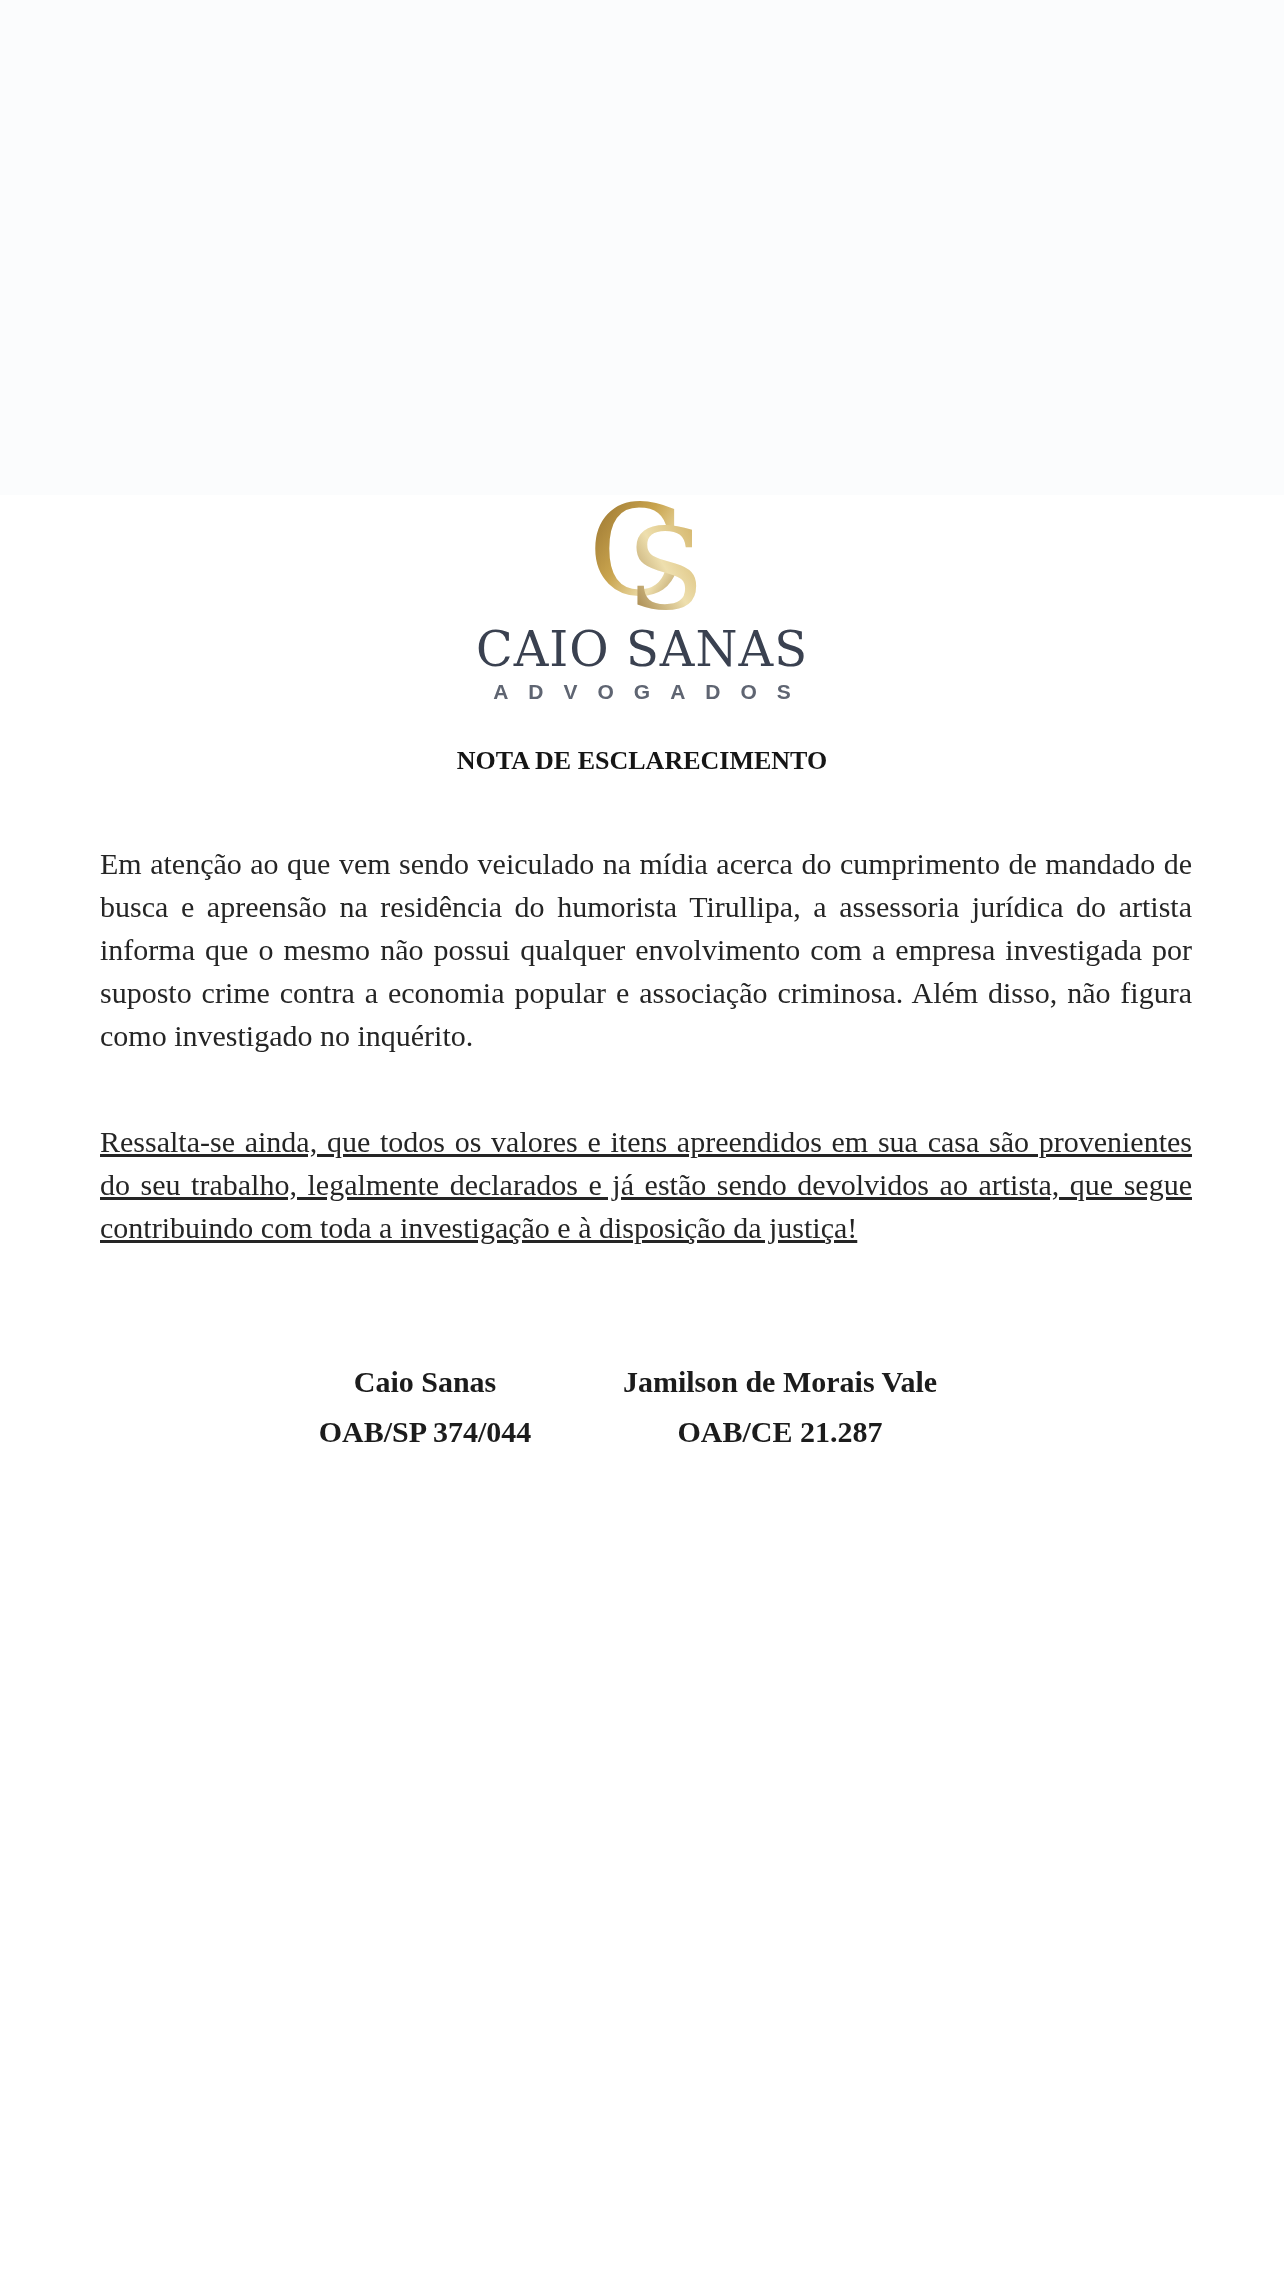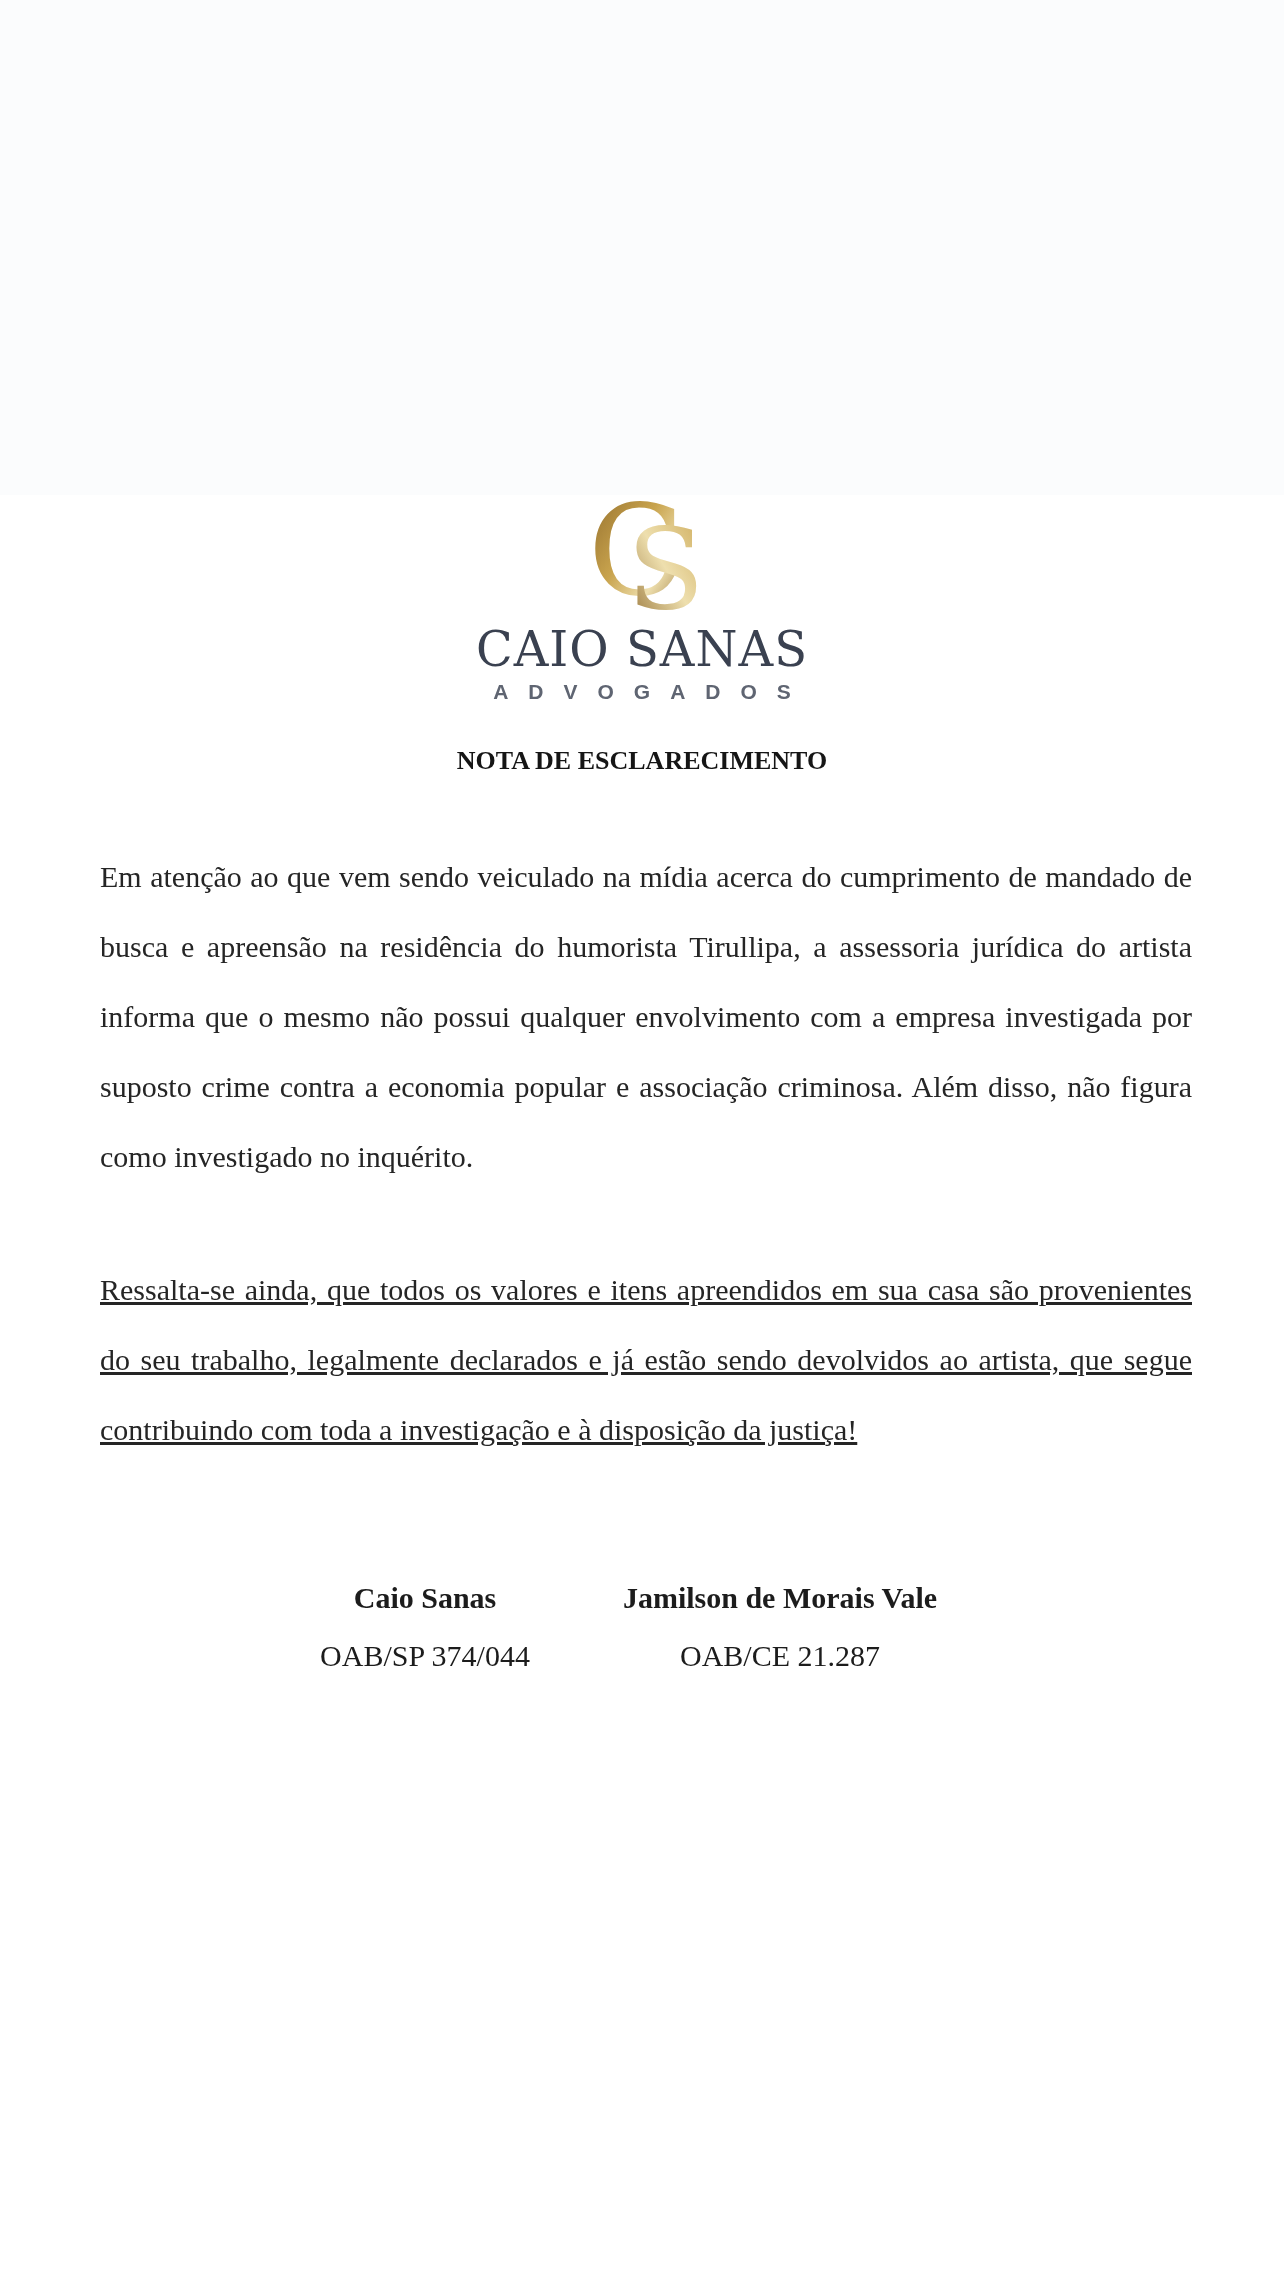--- a/index.html
+++ b/index.html
@@ -43,35 +43,35 @@
   .note-title {
     margin-top:44px;
     text-align:center;
     font-weight:700;
     font-size:26px;
     color:#151515;
   }
   .content { padding:0 92px 0 100px; margin-top:66px; }
   .para {
     font-size:30px;
-    line-height:70px;
+    line-height:43px;
     text-align:justify;
     color:#252525;
     margin-bottom:63px;
   }
   .para:last-child { margin-bottom:0;text-decoration:underline; }
   .signatures {
     display:flex;
     margin:115px 0 0 260px;
   }
   .sig { text-align:center; color:#1c1c1c; }
   .sig-left  { width:330px; }
   .sig-right { width:380px; }
   .sig-name { font-size:30px; font-weight:700; line-height:36px; }
-  .sig-oab  { font-size:30px; font-weight:400; margin-top:22px; line-height:36px; }
+  .sig-oab  { font-size:30px; font-weight:700; margin-top:14px; line-height:36px; }
 </style>
 </head>
 <body>
 
 <div class="canvas">
   <div class="top-band"></div>
 
   <div class="sheet">
 
     <div class="logo-block">

